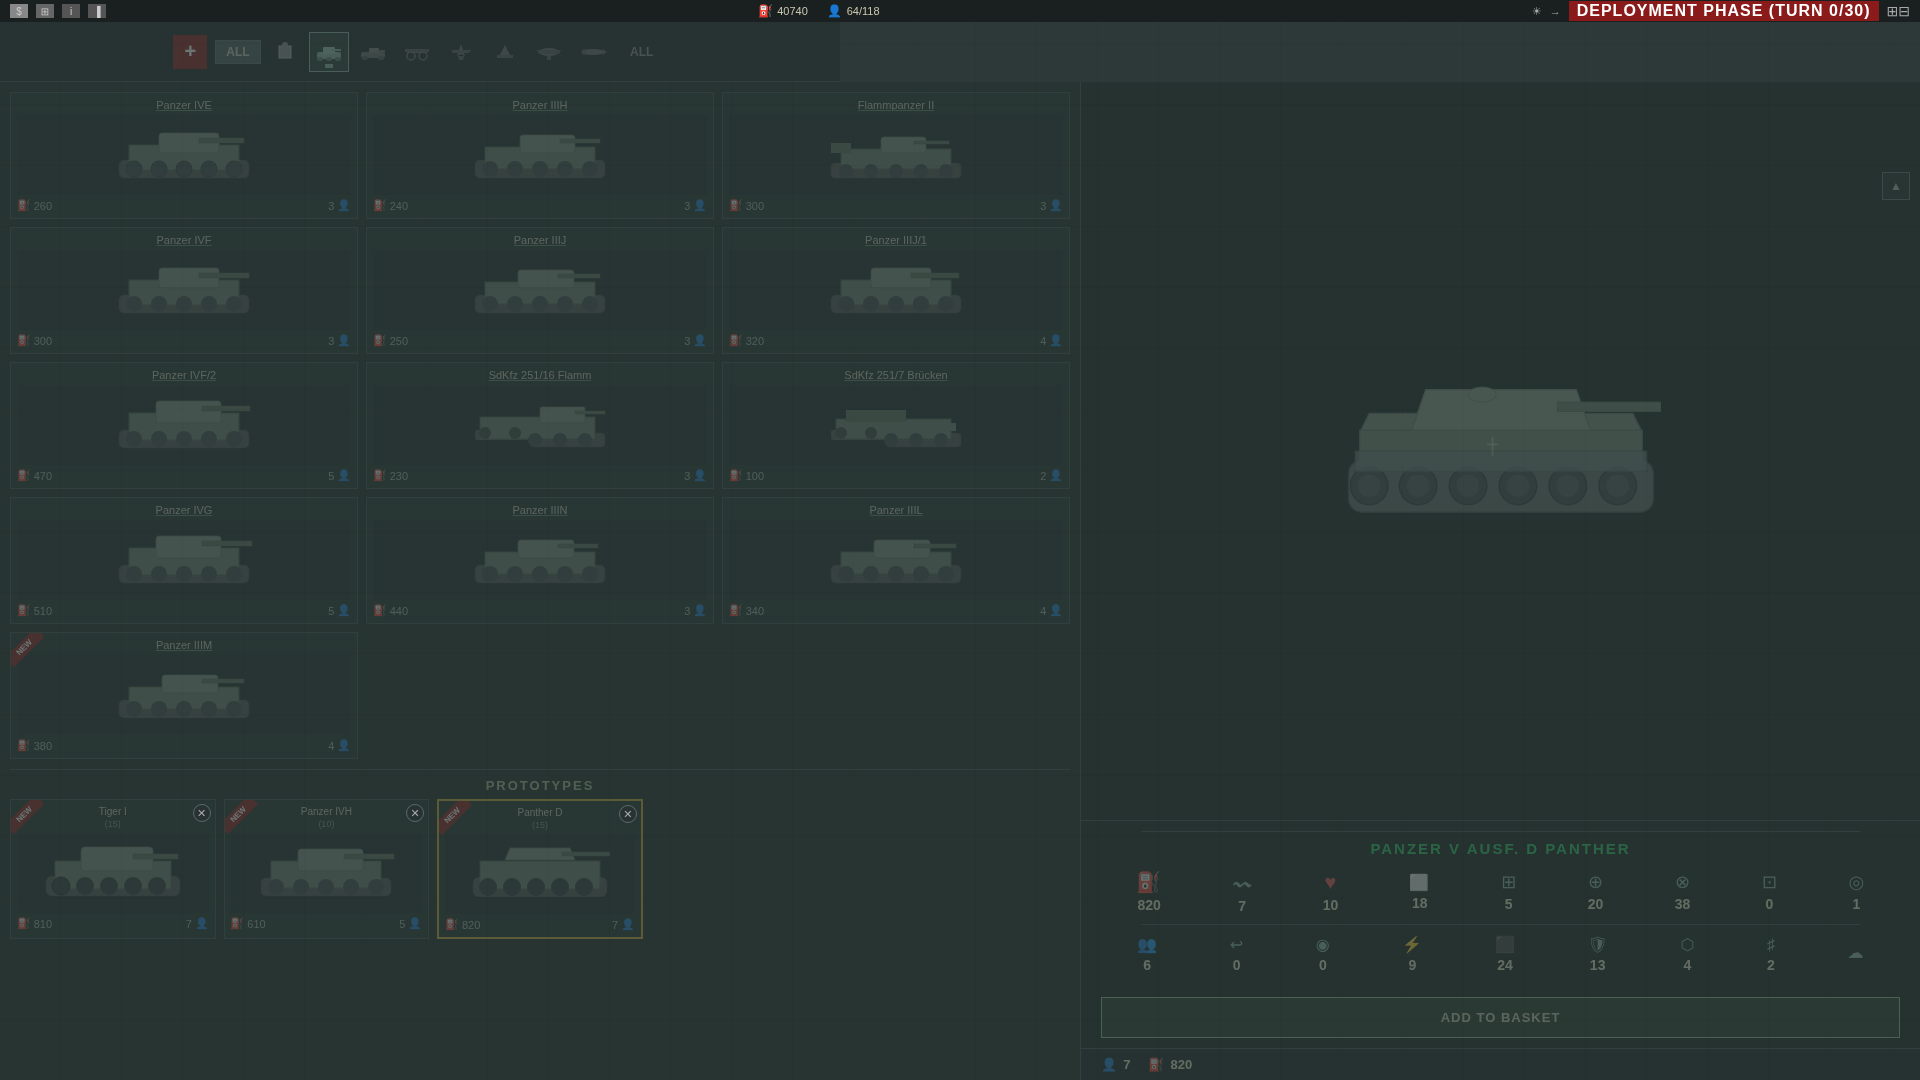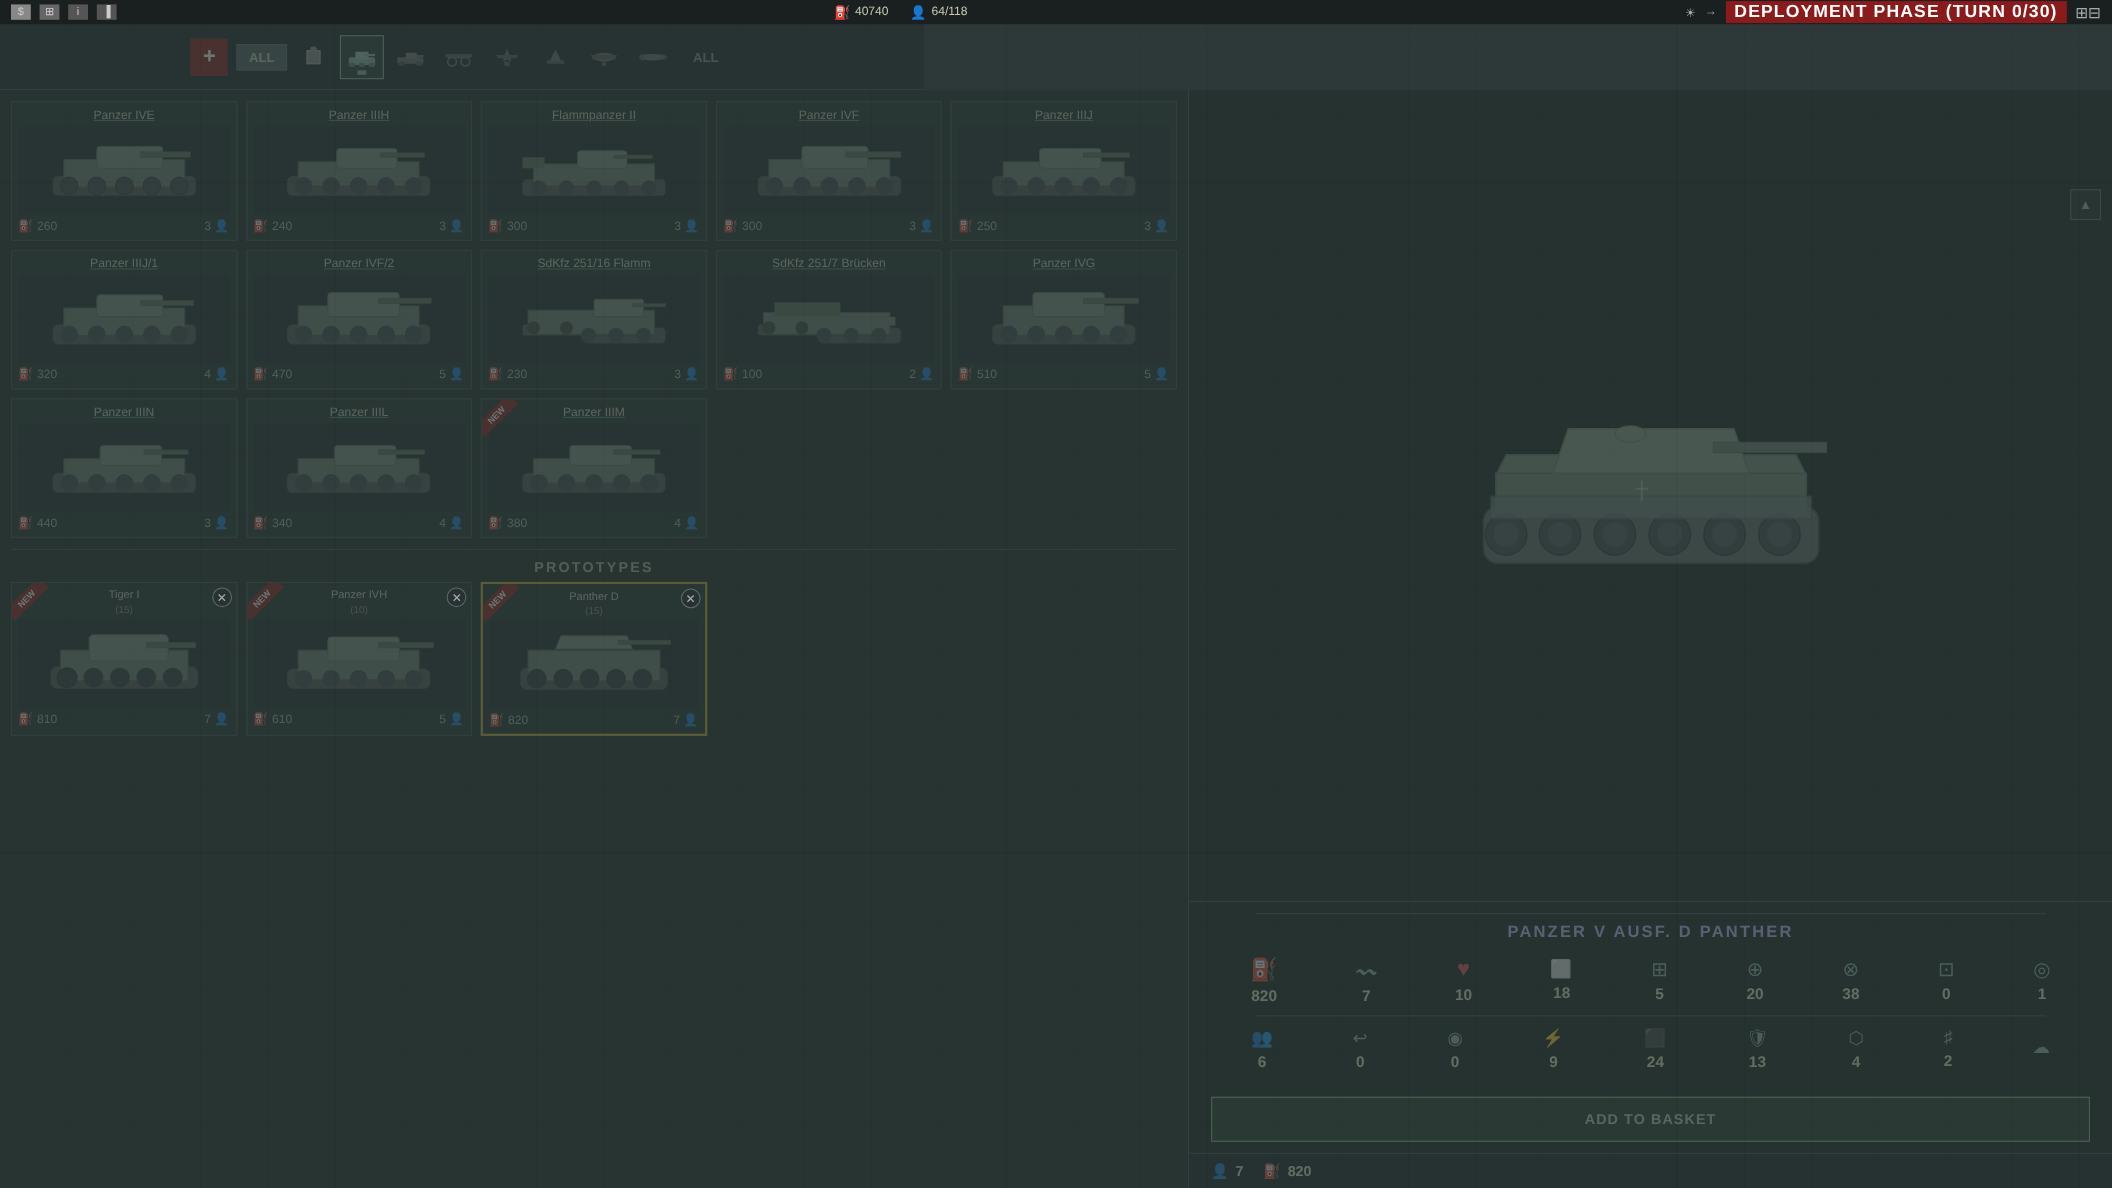--- a/index.html
+++ b/index.html
@@ -169,21 +169,21 @@
       padding: 10px;
       background: rgba(15,22,22,0.6);
     }
     .main-content::-webkit-scrollbar { width: 6px; }
     .main-content::-webkit-scrollbar-track { background: #1a2020; }
     .main-content::-webkit-scrollbar-thumb { background: #4a5a5a; }
 
     
     .unit-grid {
       display: grid;
-      grid-template-columns: repeat(5, 1fr);
+      grid-template-columns: repeat(3, 1fr);
       gap: 8px;
       margin-bottom: 10px;
     }
     .unit-card {
       background: rgba(30,42,42,0.9);
       border: 1px solid #3a4a4a;
       padding: 6px;
       cursor: pointer;
       position: relative;
     }
@@ -347,21 +347,21 @@
       justify-content: center;
       cursor: pointer;
       font-size: 12px;
     }
     .unit-info {
       padding: 10px 20px;
       border-top: 1px solid #3a4a4a;
     }
     .unit-title {
       text-align: center;
-      color: #c4b5fd;
+      color: #22c55e;
       font-size: 15px;
       font-weight: bold;
       letter-spacing: 2px;
       margin-bottom: 12px;
     }
     .stats-row {
       display: flex;
       justify-content: space-around;
       align-items: center;
       margin-bottom: 10px;

